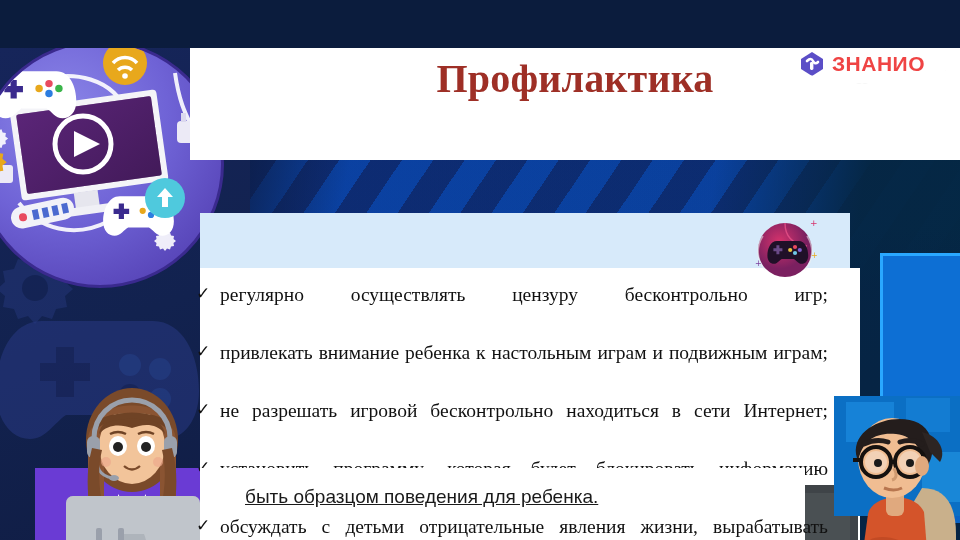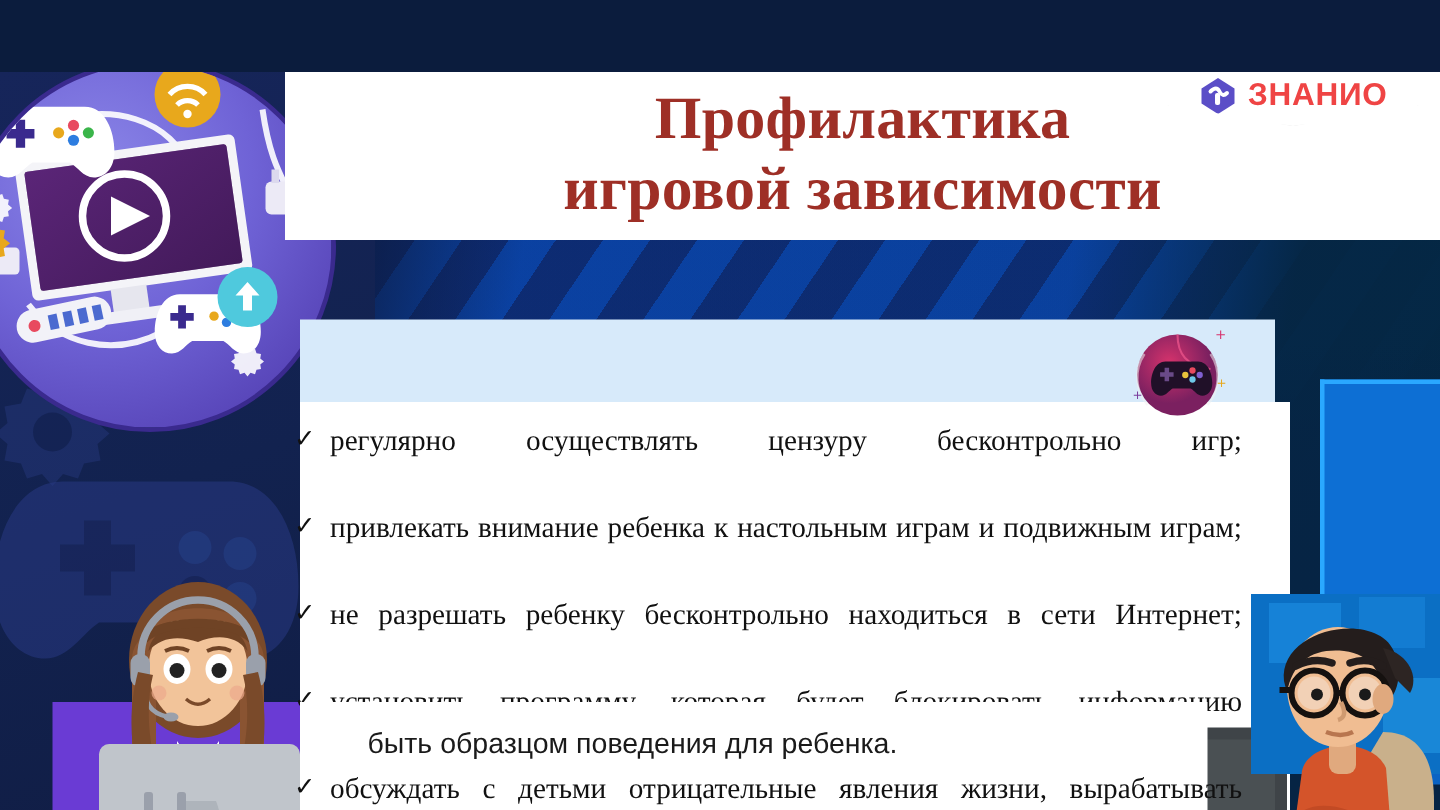--- a/index.html
+++ b/index.html
@@ -130,20 +130,21 @@
     text-justify:inter-word;
   }
   .li .txt::after { content:""; display:inline-block; width:100%; }
 
   
   .overlay-line {
     position:absolute; left:245px; top:437px; width:580px;
     font-family:"Liberation Sans", sans-serif;
     font-size:19px; line-height:24px; color:#1a1a1a;
     white-space:nowrap;
+    text-decoration:underline;
   }
 
   
   .circle-illus {
     position:absolute; left:-24px; top:-8px; width:248px; height:248px;
     border-radius:50%;
     background:radial-gradient(circle at 35% 30%,#8b86e8 0%,#6f63d6 45%,#4b35a8 100%);
     border:3px solid #3a2a8e;
     overflow:hidden;
   }
@@ -261,21 +262,20 @@
       <path d="M20 12 l4 5 6-2 2 6 6 1-1 6 5 4-5 4 1 6-6 1-2 6-6-2-4 5-4-5-6 2-2-6-6-1 1-6-5-4 5-4-1-6 6-1 2-6 6 2z" fill="#fff" transform="translate(176,182) scale(.5)" opacity=".9"></path>
 
       <circle cx="186" cy="155" r="20" fill="#4fc9dd"></circle>
       <path d="M186 145 l8 9 h-5 v10 h-6 v-10 h-5 z" fill="#fff"></path>
     </svg>
   </div>
 
   <div class="header-band"></div>
   <div class="title">
     <span class="ln ln1">Профилактика</span>
-    <span class="ln ln2">игровой зависимости</span>
   </div>
 
   <div class="logo">
     <span class="logo-mark">
       <svg viewBox="0 0 26 26" width="26" height="26">
         <path d="M13 1 L24 8 L24 18 L13 25 L2 18 L2 8 Z" fill="#5b4ec7"></path>
         <path d="M8 10 q4-4 6 0 q2 4 5 1" stroke="#fff" stroke-width="2.6" fill="none" stroke-linecap="round"></path>
         <rect x="11" y="11" width="3.4" height="8" rx="1.4" fill="#fff"></rect>
       </svg>
     </span>
@@ -315,21 +315,21 @@
     <div class="li">
       <span class="chk">✓</span>
       <span class="txt">регулярно осуществлять цензуру бесконтрольно игр;</span>
     </div>
     <div class="li">
       <span class="chk">✓</span>
       <span class="txt">привлекать внимание ребенка к настольным играм и подвижным играм;</span>
     </div>
     <div class="li">
       <span class="chk">✓</span>
-      <span class="txt">не разрешать ребенку бесконтрольно находиться в сети Интернет;</span>
+      <span class="txt">не разрешать игровой бесконтрольно находиться в сети Интернет;</span>
     </div>
     <div class="li">
       <span class="chk">✓</span>
       <span class="txt">установить программу, которая будет блокировать информацию определенного содержания;</span>
     </div>
     <div class="li">
       <span class="chk">✓</span>
       <span class="txt">обсуждать с детьми отрицательные явления жизни, вырабатывать негативное устойчивое отношение к злу;</span>
     </div>
   </div>

